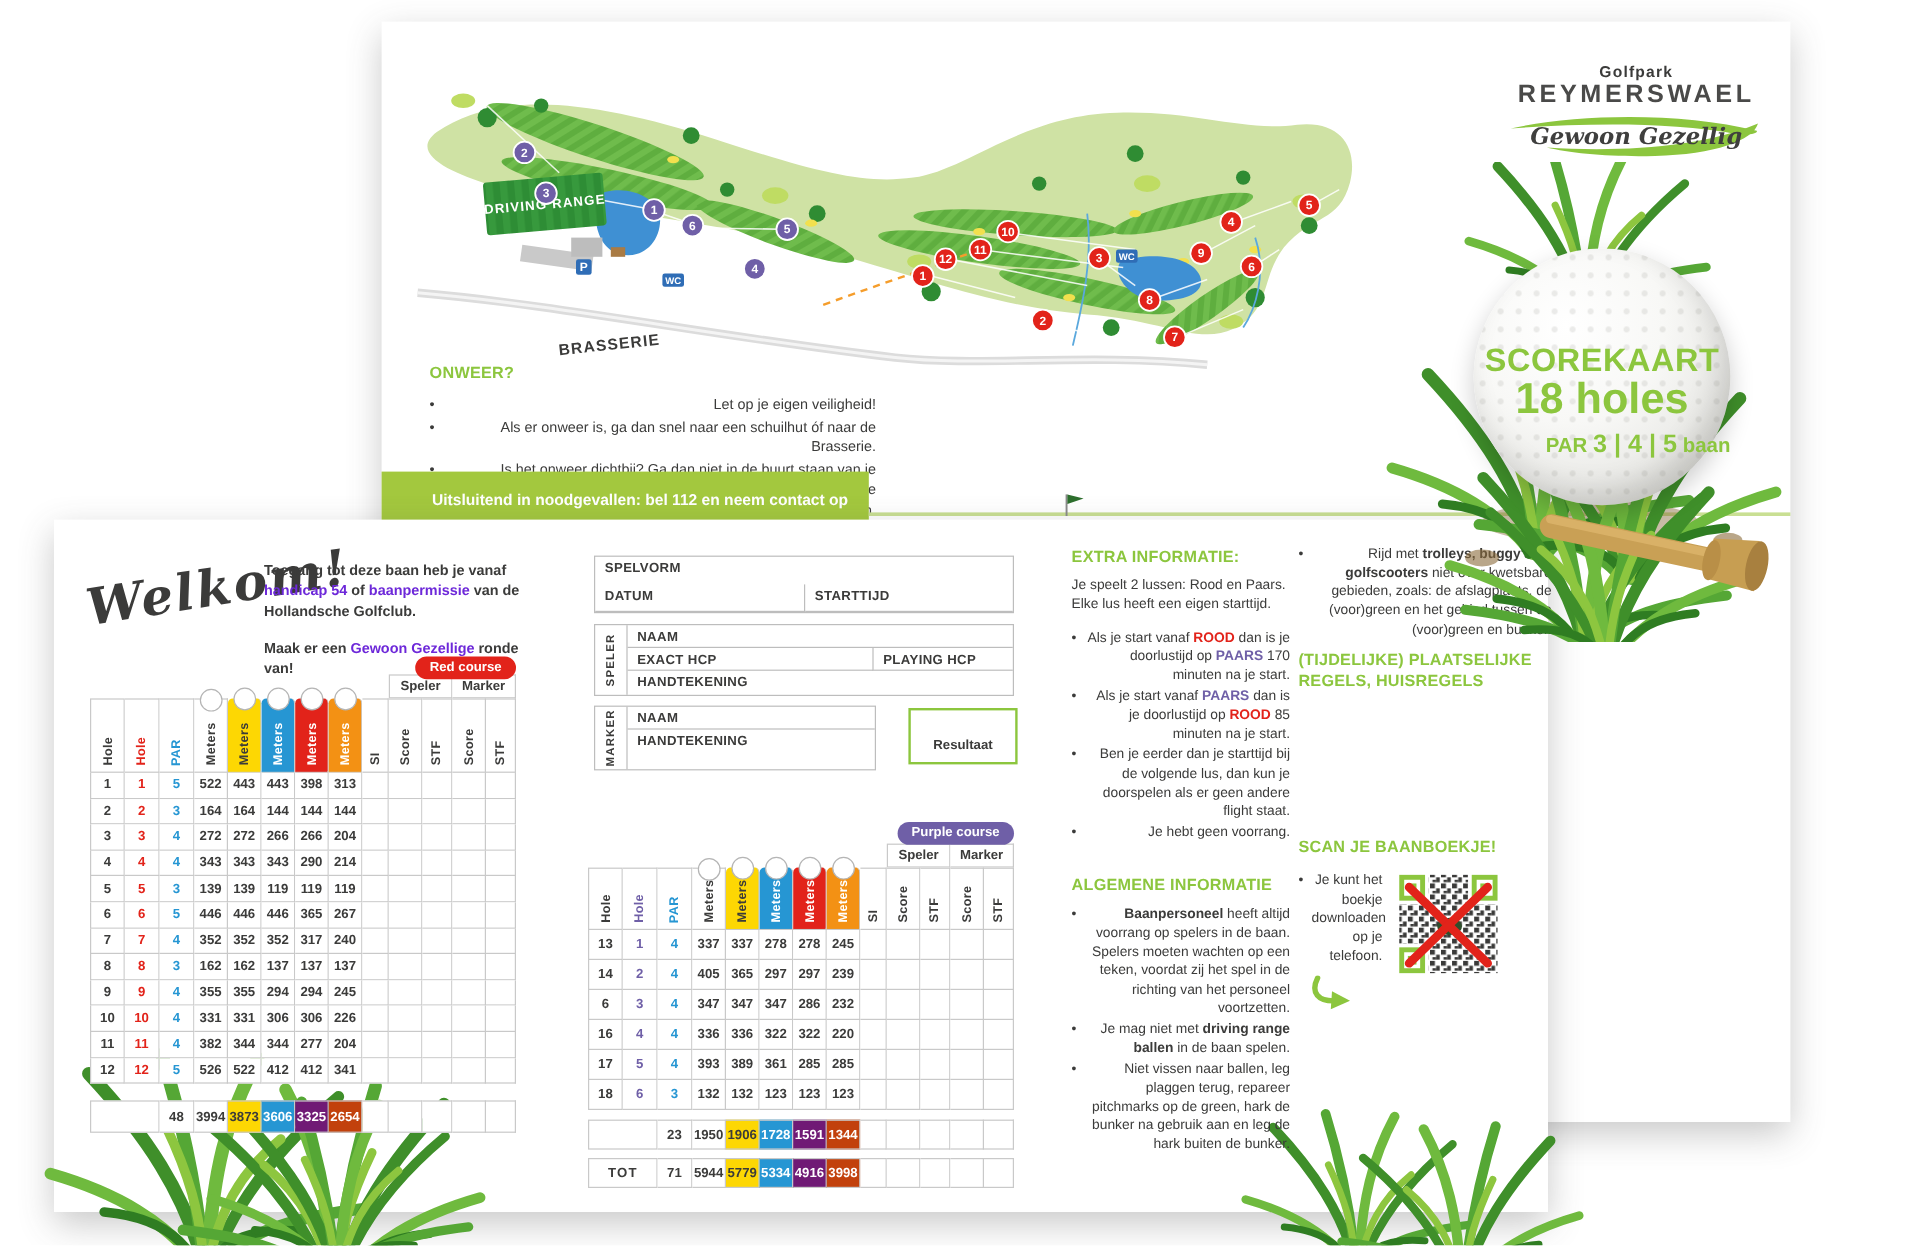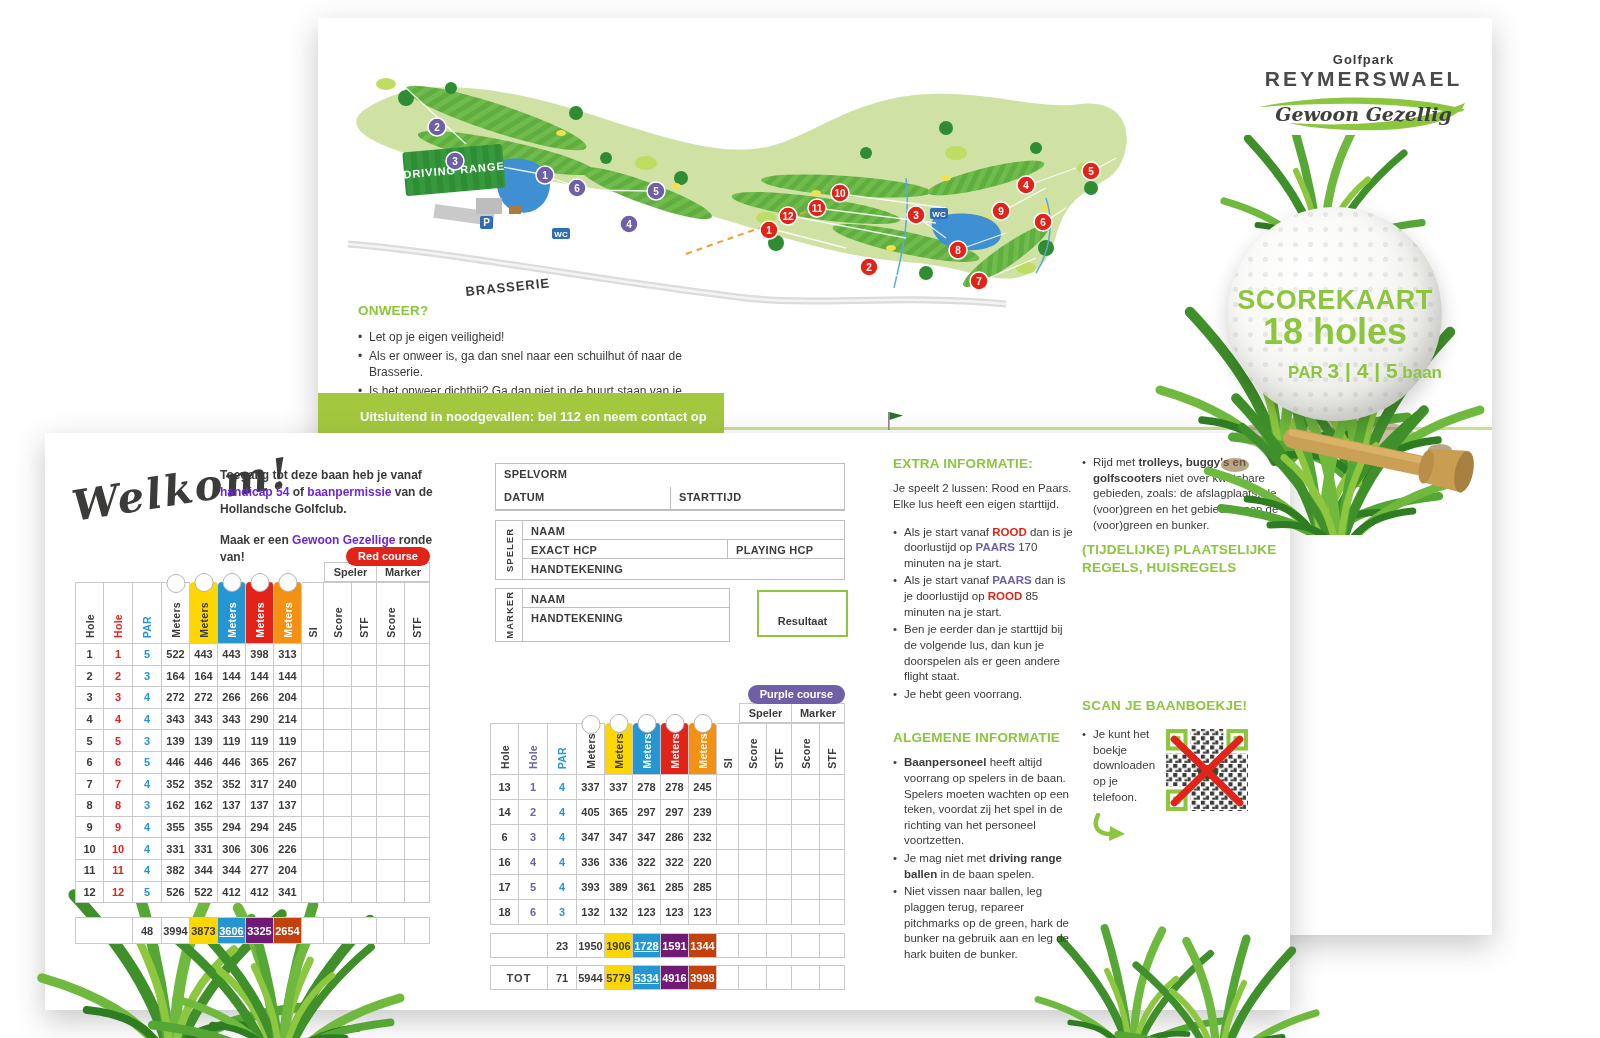--- a/index.html
+++ b/index.html
@@ -17,21 +17,21 @@
   .logo-swoosh{display:block;margin:0 auto;}
   .logo-tagline{font-family:"DejaVu Serif",serif;font-style:italic;font-weight:700;
                 font-size:19px;color:#3f3f3e;margin-top:-30px;position:relative;}
 
   
   #map{position:absolute;left:28px;top:40px;}
 
   
   .ghead{color:#8cc63e;font-size:13.5px;font-weight:700;margin:0 0 8px;letter-spacing:.2px;}
   #onweer{position:absolute;left:40px;top:284px;width:372px;font-size:12px;line-height:1.4;font-weight:500;}
-  .bullet{position:relative;padding-left:11px;margin-bottom:2px;}
+  .bullet{position:relative;padding-left:11px;margin-bottom:2px;text-align:right;}
   .bullet::before{content:"•";position:absolute;left:0;top:0;}
   #band{position:absolute;left:0;top:375px;width:406px;height:46px;background:#a3c83e;color:#fff;
         font-weight:700;font-size:13px;display:flex;align-items:center;padding-left:42px;box-sizing:border-box;}
   #thinline{position:absolute;left:406px;top:409px;width:768px;height:3px;background:#c9df93;}
   #flagdeco{position:absolute;left:558px;top:392px;}
 
   
   #ballgrass{position:absolute;left:0;top:0;}
   #ball{position:absolute;left:88px;top:72px;width:214px;height:214px;border-radius:50%;
         background:radial-gradient(circle at 36% 30%, #ffffff 0%, #f8f8f6 40%, #ebebe8 65%, #d4d4ce 88%, #c6c6bf 100%);
@@ -80,21 +80,21 @@
   .rt .c2{color:#e2231a;}
   .pt .c2{color:#6f5fa7;}
   .cp{color:#2696d3;}
   .tee{position:absolute;top:-9px;left:50%;transform:translateX(-50%);width:17px;height:17px;
        border-radius:50%;background:#fff;border:1px solid #b5b5b5;}
   .badge{position:absolute;top:0;right:0;height:19px;line-height:19px;padding:0 12px;border-radius:10px;
          color:#fff;font-size:11px;font-weight:700;z-index:2;}
   .b-red{background:#e2231a;}
   .b-purple{background:#6f5fa7;}
   .t-yellow{background:#fdd703;color:#3b3b3a;}
-  .t-blue{background:#2696d3;color:#fff;text-decoration:underline;}
+  .t-blue{background:#2696d3;color:#fff;}
   .t-red{background:#701a75;color:#fff;}
   .t-orange{background:#c2410c;color:#fff;}
   .tot-label{letter-spacing:1px;}
 
   
   .fbox{border:1px solid #bdbdbd;box-sizing:border-box;font-size:11px;font-weight:600;letter-spacing:.3px;background:#fff;}
   #form1{left:450px;top:30px;width:350px;}
   .frow{display:flex;}
   .fcell{box-sizing:border-box;padding:4px 8px;height:23px;}
   .br{border-right:1px solid #bdbdbd;}

